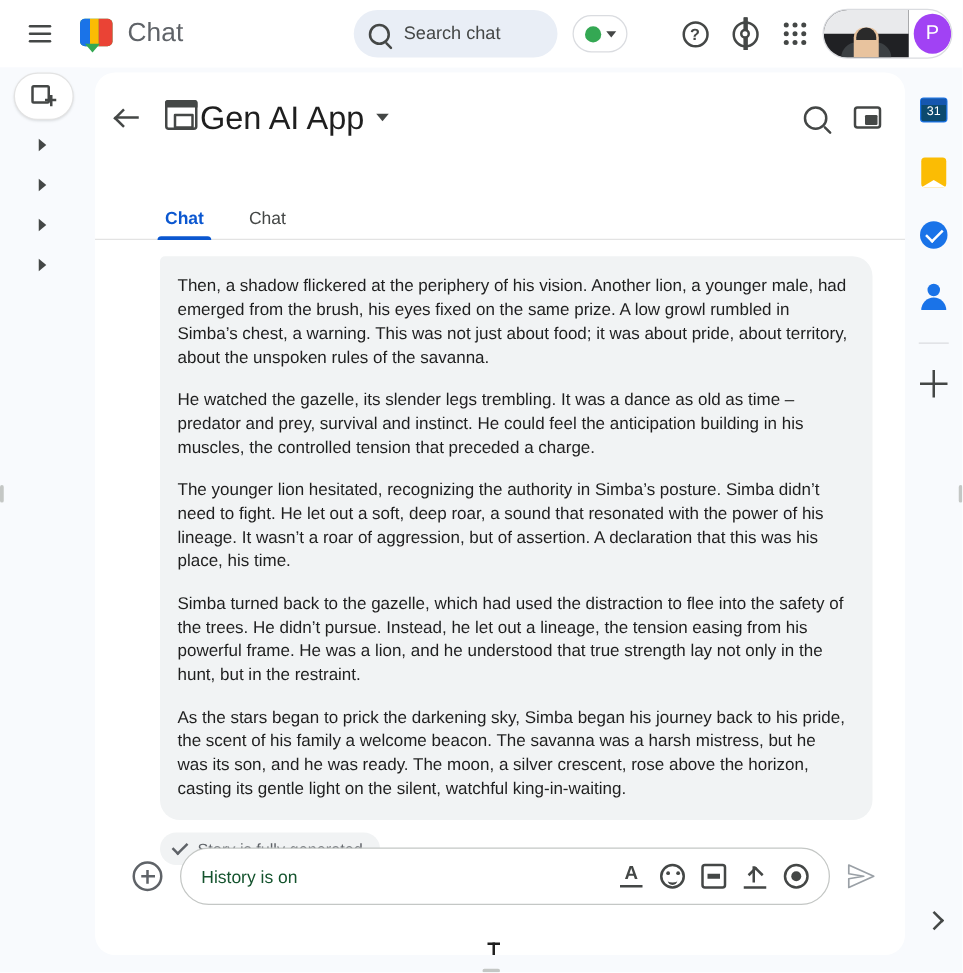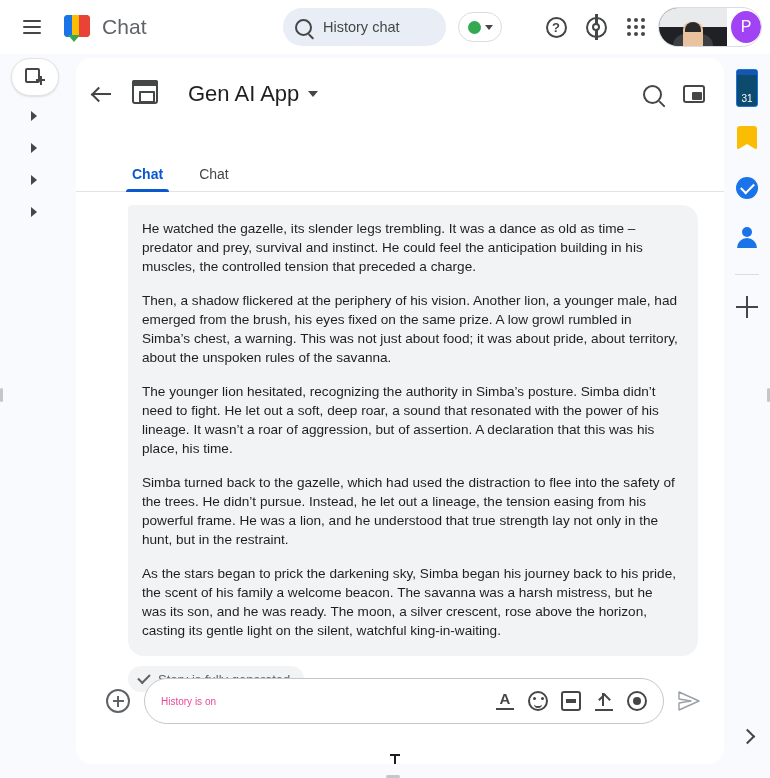--- a/index.html
+++ b/index.html
@@ -234,21 +234,21 @@
   .cal-icon { width: 26px; height: 24px; border: 2px solid #444746; border-radius: 3px; position: relative; }
   .cal-icon:before {
     content:""; position:absolute; left:-2px; top:-2px; width:26px; height:6px;
     background:#444746; border-radius: 2px 2px 0 0;
   }
   .cal-icon:after {
     content:""; position:absolute; left:5px; top:9px; width:12px; height:8px;
     border: 2px solid #444746; border-radius: 1px;
   }
   .space-title {
-    margin-left: 28px; font-size: 22px; color: #1f1f1f;
+    margin-left: 0; font-size: 26px; color: #1f1f1f;
   }
   .title-caret {
     margin-left: 9px; width: 0; height: 0;
     border-left: 5px solid transparent;
     border-right: 5px solid transparent;
     border-top: 6px solid #444746; cursor: pointer;
   }
   .header-right { position: absolute; right: 10px; top: 16px; display: flex; gap: 2px; }
   .hdr-search {
     width: 19px; height: 19px; border: 2px solid #444746; border-radius: 50%;
@@ -323,21 +323,21 @@
   }
   .plus-btn:before { content:""; position:absolute; left:4.5px; top:9px; width:11px; height:2px; background:#5f6368;}
   .plus-btn:after { content:""; position:absolute; left:9px; top:4.5px; width:2px; height:11px; background:#5f6368;}
 
   .composer-box {
     margin-left: 14px; flex: 1; height: 46px;
     border: 1px solid #c4c7c5; border-radius: 23px;
     background: #fff; display: flex; align-items: center;
     padding: 0 12px 0 16px;
   }
-  .composer-ph { color: #ec4899; font-size: 10px; flex: 1; }
+  .composer-ph { color: #14532d; font-size: 14px; flex: 1; }
   .ibeam {
     position: absolute; left: 314px; top: 696px; width: 10px; height: 18px;
   }
   .ibeam:before, .ibeam:after {
     content:""; position:absolute; left:0; width:10px; height:2px; background:#1f1f1f;
   }
   .ibeam:before { top: 0; }
   .ibeam:after { bottom: 0; }
   .ibeam i { position:absolute; left:4px; top:0; width:2px; height:18px; background:#1f1f1f; }
 
@@ -387,21 +387,21 @@
     background: #f8fafd;
     display: flex; flex-direction: column; align-items: center;
     padding-top: 12px;
   }
   .rr-icon {
     width: 36px; height: 36px; margin-bottom: 14px;
     display: flex; align-items: center; justify-content: center;
     border-radius: 8px; cursor: pointer; position: relative;
   }
   .cal-small {
-    width: 22px; height: 38px; border-radius: 3px; background: #0c4a6e;
+    width: 22px; height: 20px; border-radius: 3px; background: #0c4a6e;
     color: #fff; font-size: 10px; display: flex; align-items: flex-end;
     justify-content: center; padding-bottom: 2px; position: relative;
     border: 1px solid #1a73e8;
   }
   .cal-small:before {
     content:""; position:absolute; left:0; top:0; width: 100%; height:5px; background:#1557b0;
   }
   .keep-icon {
     width: 20px; height: 24px; background: #fbbc04; border-radius: 3px 3px 3px 3px;
     position: relative;
@@ -469,21 +469,21 @@
         <div class="b1"></div>
           <div class="b2"></div>
           <div class="b3"></div>
       </div>
     </div>
     <div class="brand-title">Chat</div>
 
     <div class="search-wrap">
       <div class="search-box">
         <div class="mag"></div>
-        <div class="ph">History chat</div>
+        <div class="ph">Search chat</div>
       </div>
     </div>
 
     <div class="status-pill">
       <div class="status-dot"></div>
       <div class="caret-down"></div>
     </div>
 
     <div class="right-top-cluster">
       <div class="top-icon-btn">
@@ -559,22 +559,22 @@
       </div>
     </div>
 
     <div class="tabs">
       <div class="tab active">Chat</div>
       <div class="tab">Chat</div>
     </div>
 
     <div class="msg-area">
       <div class="bubble-main">
+        <p>Then, a shadow flickered at the periphery of his vision. Another lion, a younger male, had emerged from the brush, his eyes fixed on the same prize. A low growl rumbled in Simba’s chest, a warning. This was not just about food; it was about pride, about territory, about the unspoken rules of the savanna.</p>
         <p>He watched the gazelle, its slender legs trembling. It was a dance as old as time – predator and prey, survival and instinct. He could feel the anticipation building in his muscles, the controlled tension that preceded a charge.</p>
-        <p>Then, a shadow flickered at the periphery of his vision. Another lion, a younger male, had emerged from the brush, his eyes fixed on the same prize. A low growl rumbled in Simba’s chest, a warning. This was not just about food; it was about pride, about territory, about the unspoken rules of the savanna.</p>
         <p>The younger lion hesitated, recognizing the authority in Simba’s posture. Simba didn’t need to fight. He let out a soft, deep roar, a sound that resonated with the power of his lineage. It wasn’t a roar of aggression, but of assertion. A declaration that this was his place, his time.</p>
         <p>Simba turned back to the gazelle, which had used the distraction to flee into the safety of the trees. He didn’t pursue. Instead, he let out a lineage, the tension easing from his powerful frame. He was a lion, and he understood that true strength lay not only in the hunt, but in the restraint.</p>
         <p>As the stars began to prick the darkening sky, Simba began his journey back to his pride, the scent of his family a welcome beacon. The savanna was a harsh mistress, but he was its son, and he was ready. The moon, a silver crescent, rose above the horizon, casting its gentle light on the silent, watchful king-in-waiting.</p>
       </div>
 
       <div class="chip-row">
         <div class="status-chip">
           <span class="check-mark"></span>
           <span>Story is fully generated</span>
         </div>

